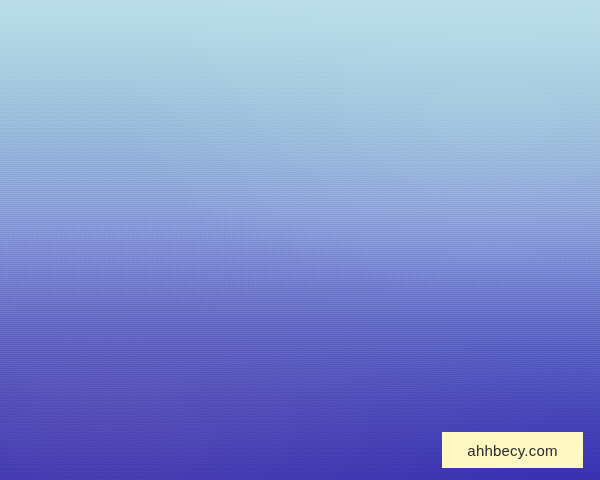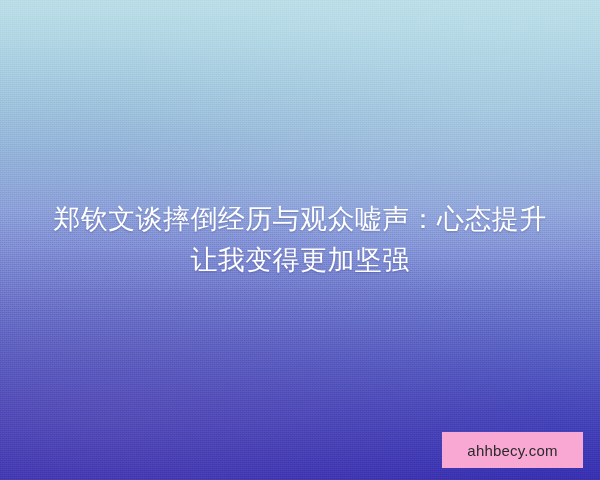--- a/index.html
+++ b/index.html
@@ -81,36 +81,34 @@
   
   .watermark {
     position: absolute;
     left: 442px;
     top: 432px;
     width: 141px;
     height: 36px;
     display: flex;
     align-items: center;
     justify-content: center;
-    background: #f9a8d4;
+    background: #fef9c3;
     color: #2b2b2b;
     font-size: 15px;
     letter-spacing: 0.2px;
     font-family: "Liberation Sans", "DejaVu Sans", sans-serif;
   }
 </style>
 </head>
 <body>
 
 <div id="stage">
 
   <div class="bg-gradient"></div>
   <div class="bg-bloom"></div>
   <div class="bg-noise"></div>
 
-  <div class="headline">郑钦文谈摔倒经历与观众嘘声：心态提升
-让我变得更加坚强</div>
 
   <div class="watermark">
     <span>ahhbecy.com</span>
   </div>
 
 </div>
 
 </body></html>

